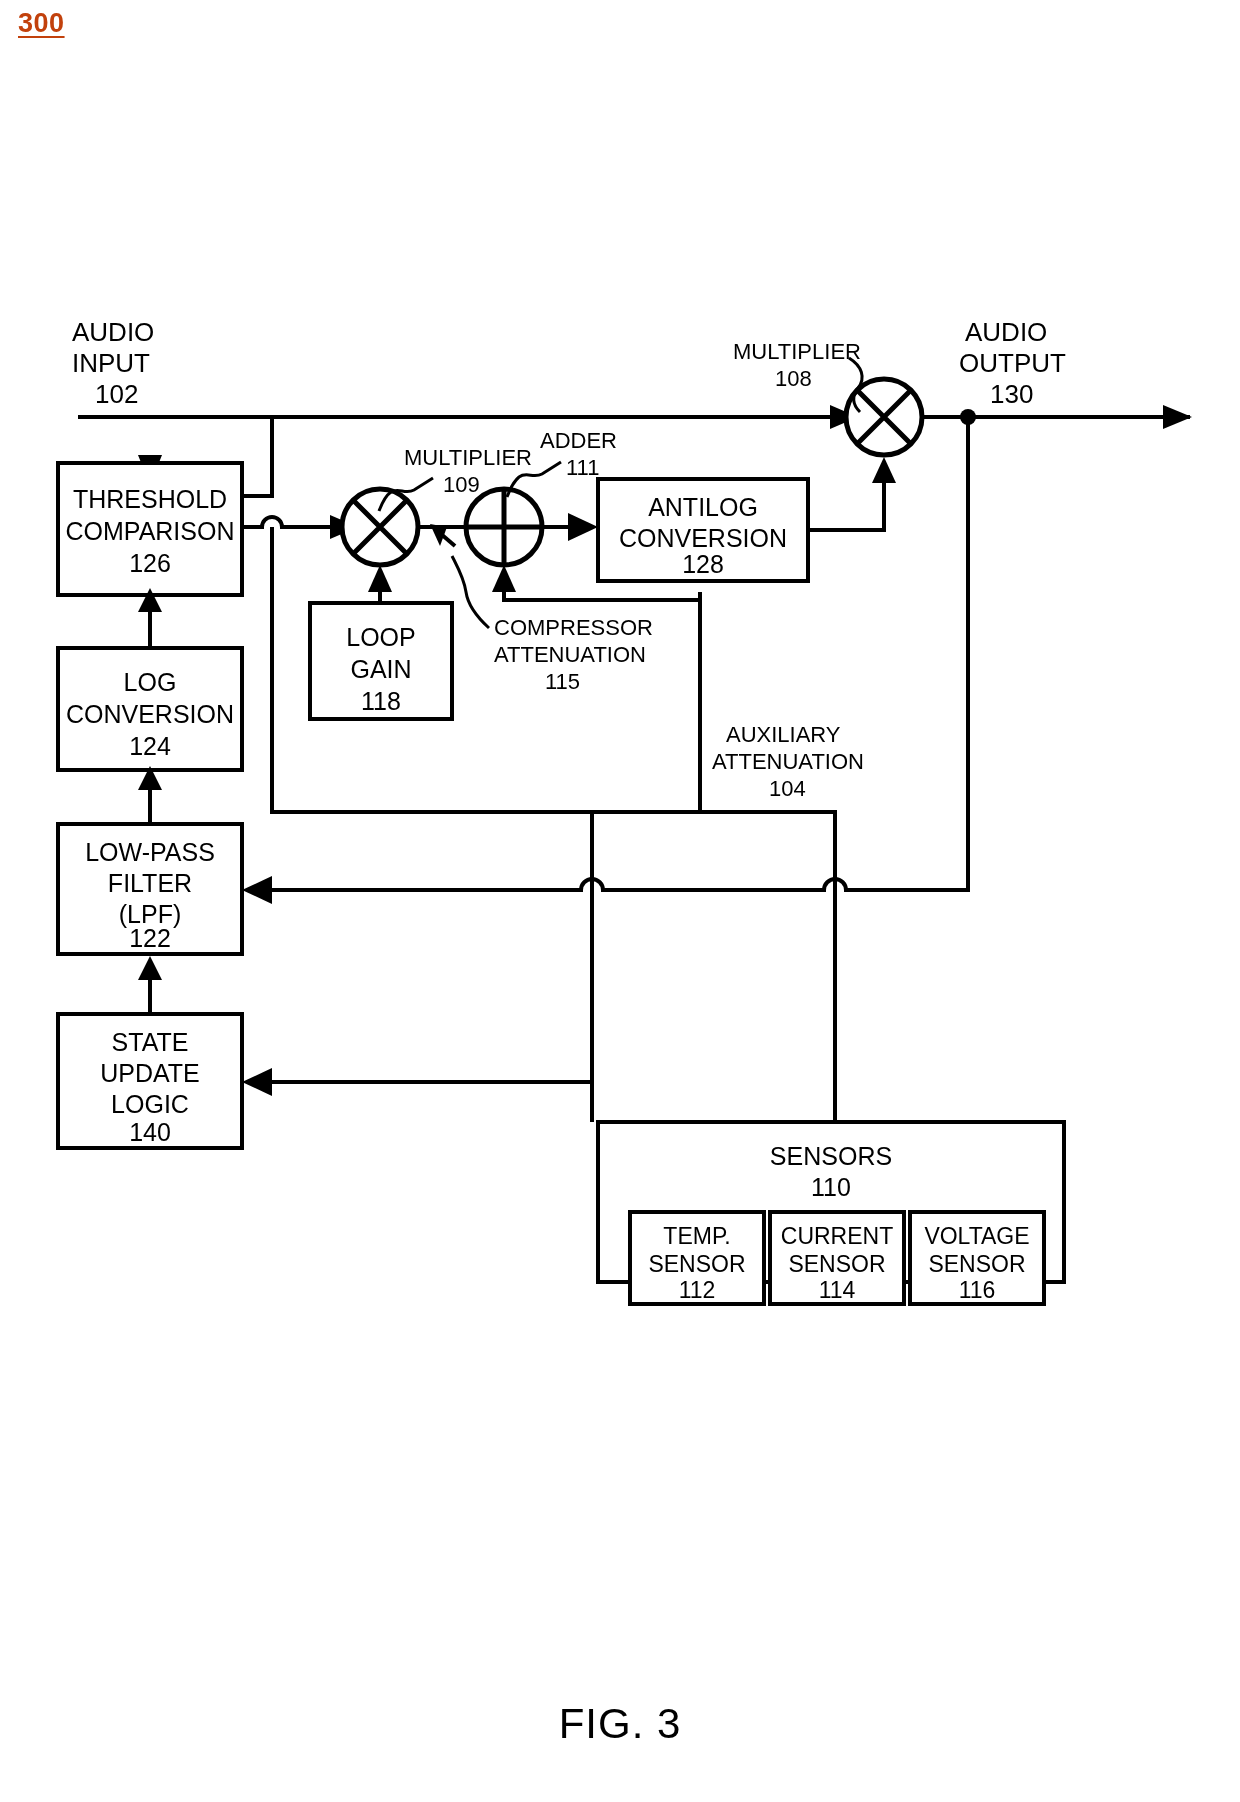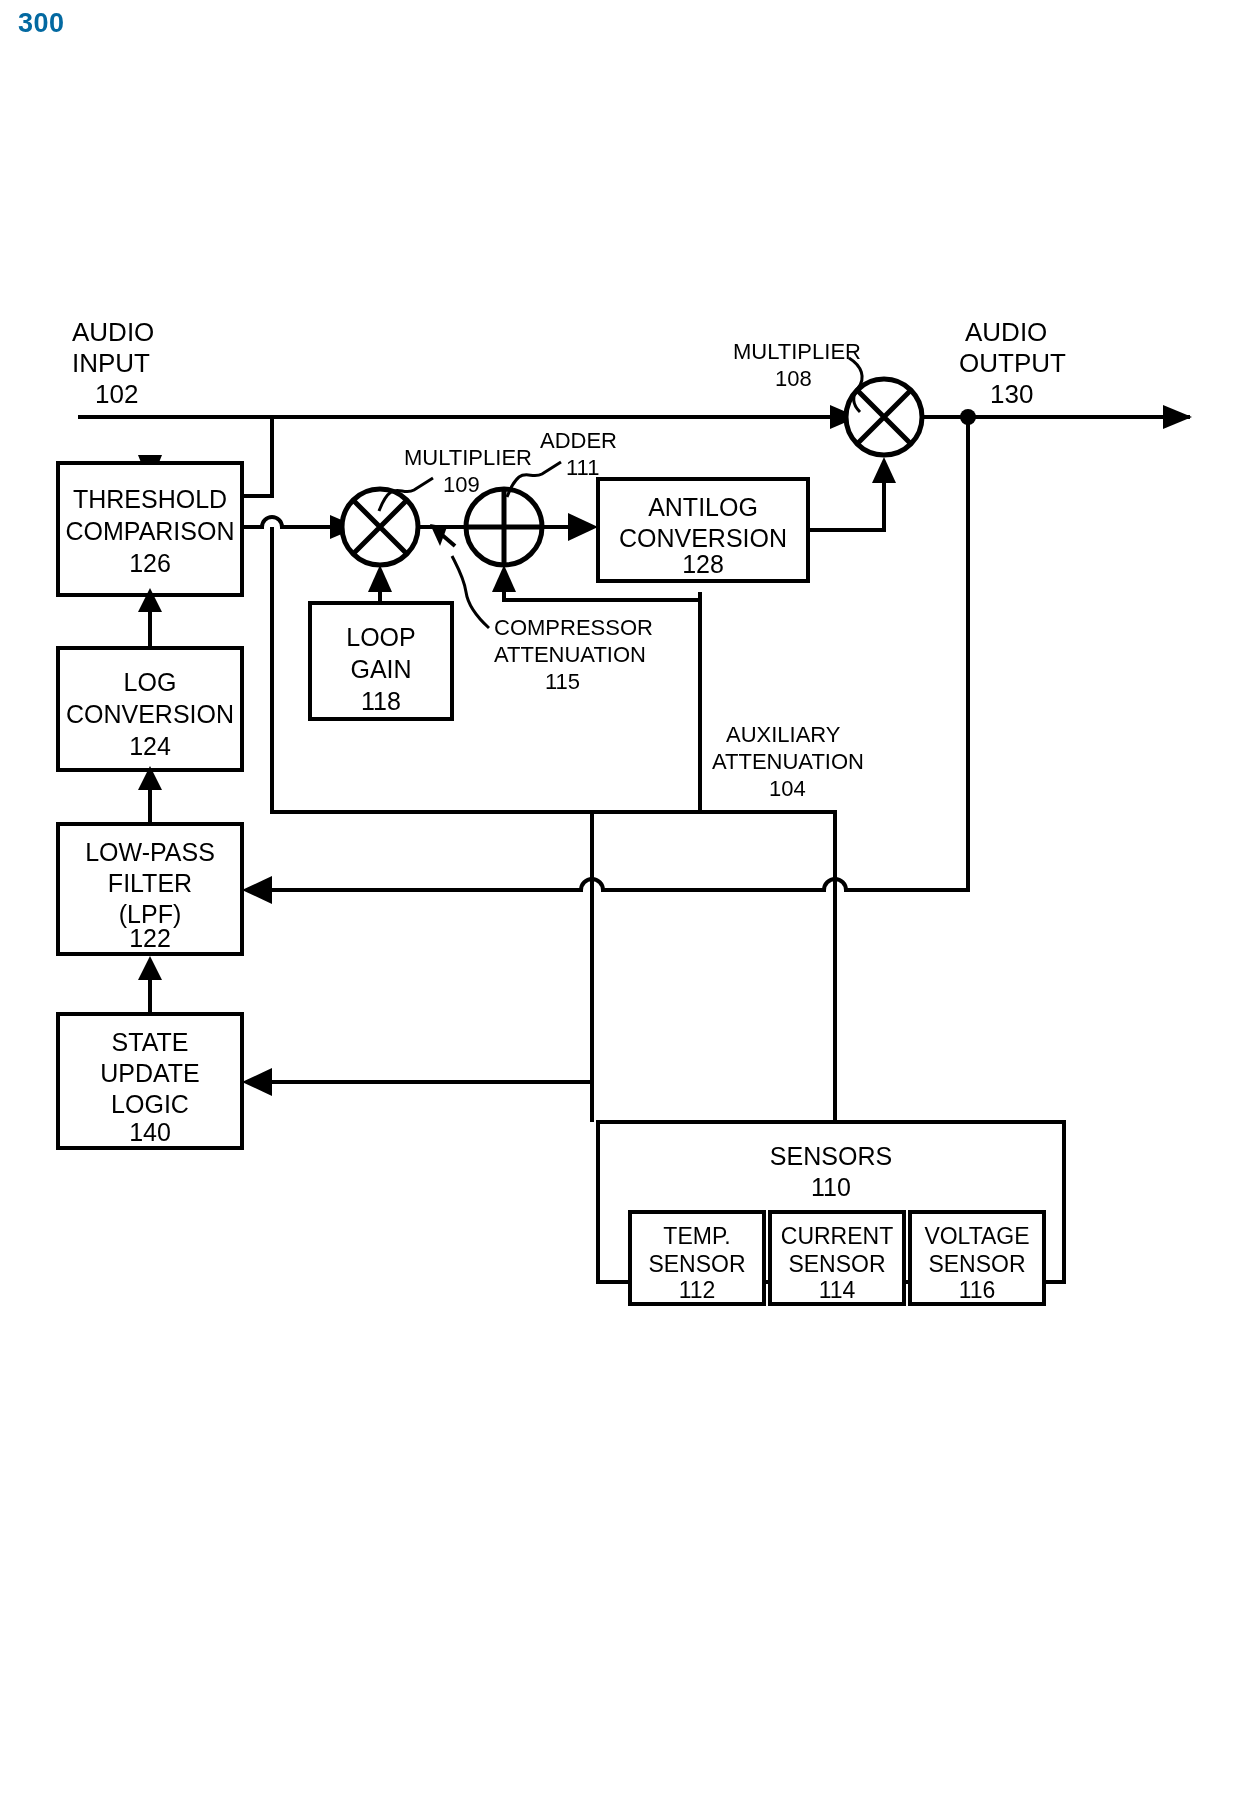--- a/index.html
+++ b/index.html
@@ -14,21 +14,22 @@
     background: #ffffff;
     font-family: "Liberation Sans", sans-serif;
     overflow: hidden;
   }
   #fig-num {
     position: absolute;
     left: 18px;
     top: 8px;
     font-size: 27px;
     font-weight: bold;
-    color: #0369a1;
+    color: #c2410c;
+    text-decoration: underline;
     text-underline-offset: 4px;
     letter-spacing: 0.5px;
   }
   #fig-caption {
     position: absolute;
     left: 0;
     top: 1700px;
     width: 1240px;
     text-align: center;
     font-size: 42px;
@@ -295,14 +296,15 @@
       <g>
         <rect class="box-inner" x="910" y="1212" width="134" height="92"></rect>
         <text class="blk-label-sm" x="977" y="1244" text-anchor="middle">VOLTAGE</text>
         <text class="blk-label-sm" x="977" y="1272" text-anchor="middle">SENSOR</text>
         <text class="blk-label-sm" x="977" y="1298" text-anchor="middle">116</text>
       </g>
     </g>
 
   </svg>
 
+  <div id="fig-caption">FIG. 3</div>
 
 </div>
 
 </body></html>

